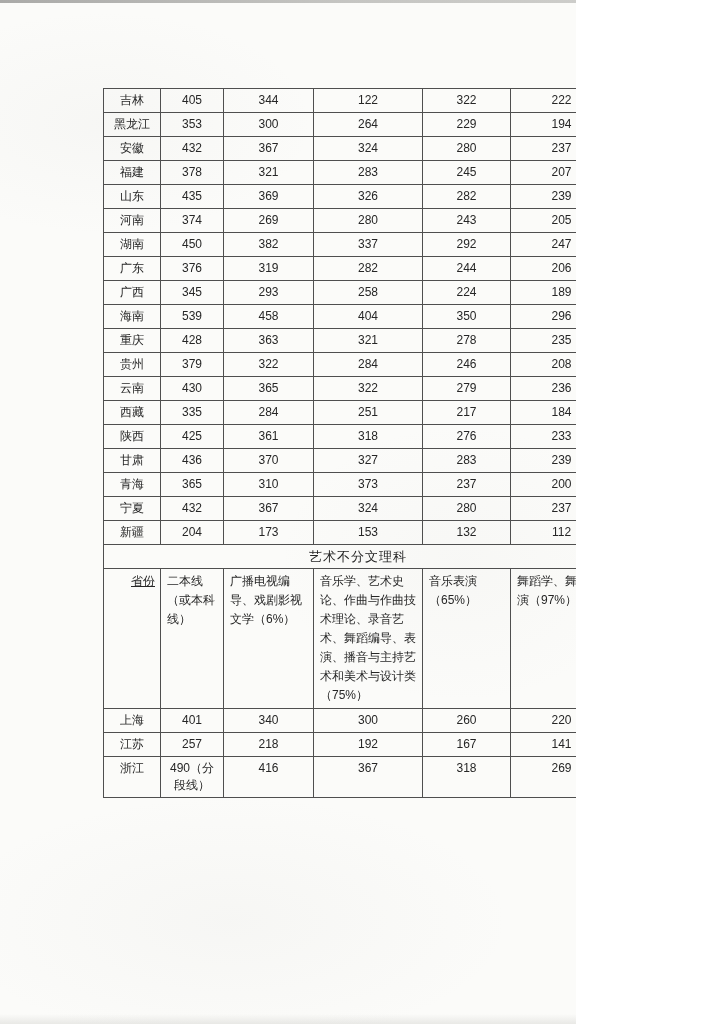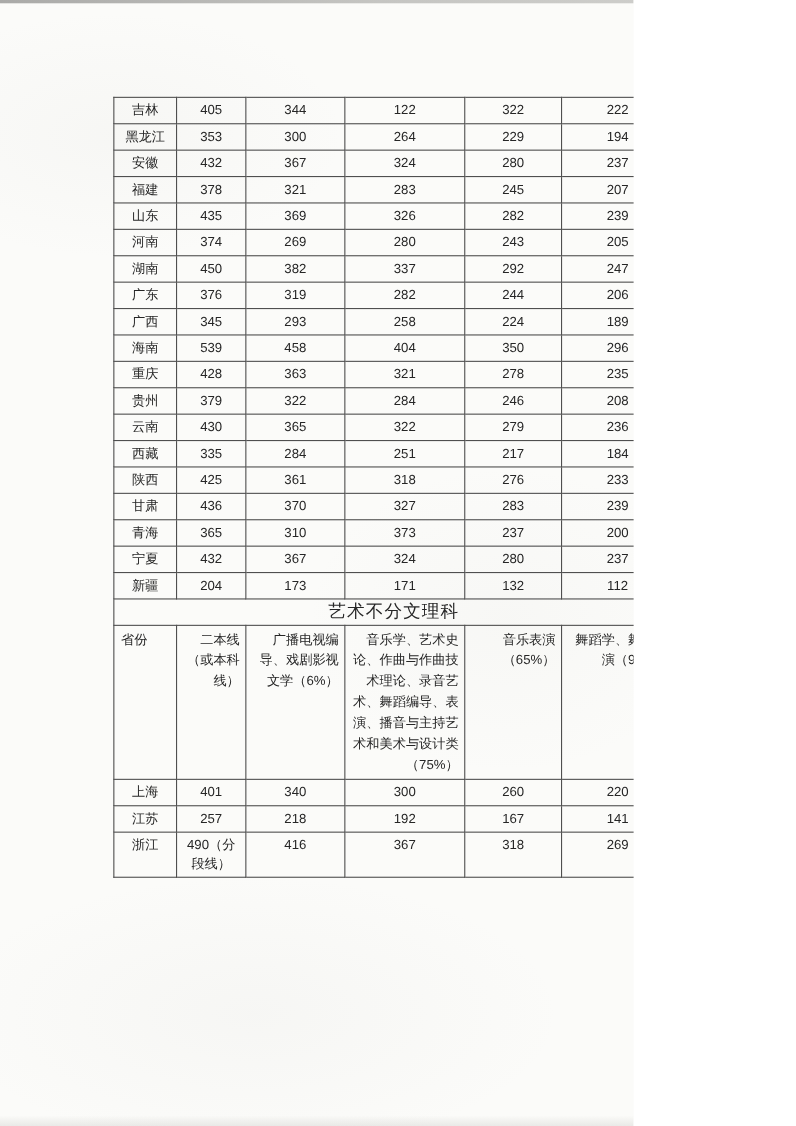--- a/index.html
+++ b/index.html
@@ -41,34 +41,34 @@
   }
   
   table.scores td {
     text-align: center;
     vertical-align: top;
     line-height: 17px;
     padding: 3px 3px;
   }
   
   td.section-header {
-    font-size: 16px;
+    font-size: 13px;
     letter-spacing: 1px;
     padding: 3px 4px;
   }
   
   table.scores th {
     font-weight: normal;
-    text-align: right;
+    text-align: left;
     vertical-align: top;
     line-height: 19px;
     padding: 3px 5px 3px 6px;
     font-size: 12px;
   }
-  table.scores th.center { text-align: left; }
+  table.scores th.center { text-align: right; text-decoration: underline; }
   col.c1 { width: 57px; }
   col.c2 { width: 63px; }
   col.c3 { width: 90px; }
   col.c4 { width: 109px; }
   col.c5 { width: 88px; }
   col.c6 { width: 102px; }
 </style>
 </head>
 <body>
 
@@ -226,21 +226,21 @@
           <td>432</td>
           <td>367</td>
           <td>324</td>
           <td>280</td>
           <td>237</td>
         </tr>
         <tr>
           <td>新疆</td>
           <td>204</td>
           <td>173</td>
-          <td>171</td>
+          <td>153</td>
           <td>132</td>
           <td>112</td>
         </tr>
       </tbody>
     <tbody id="tbody-section">
       <tr>
         <td class="section-header" colspan="6">艺术不分文理科</td>
       </tr>
     </tbody>
     <tbody id="tbody-header">

